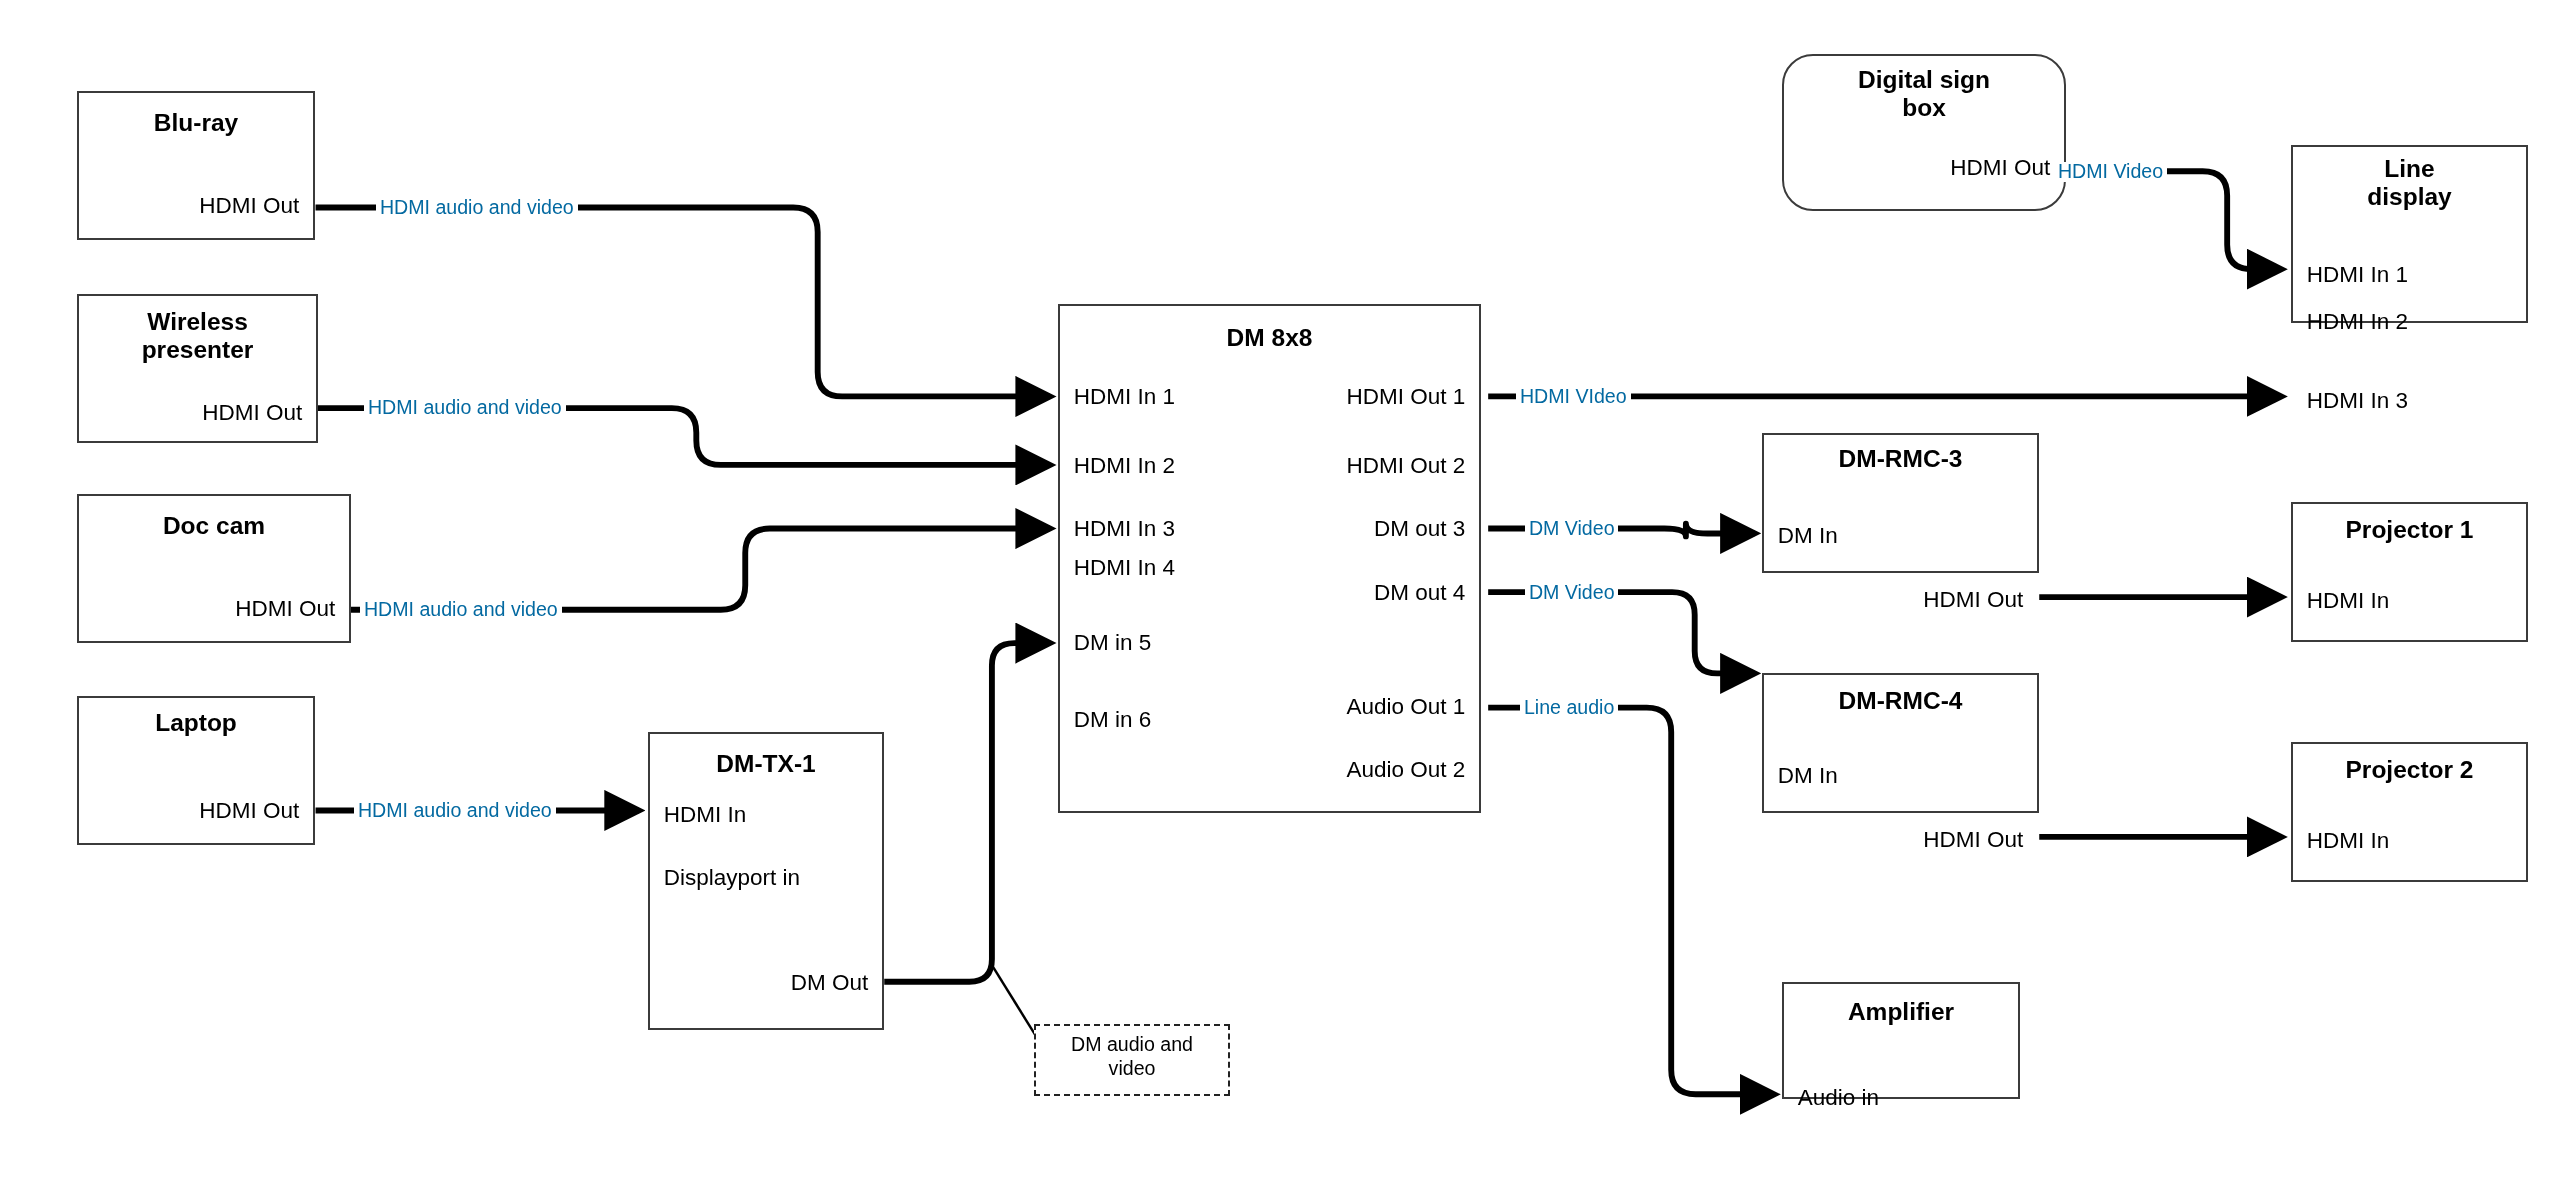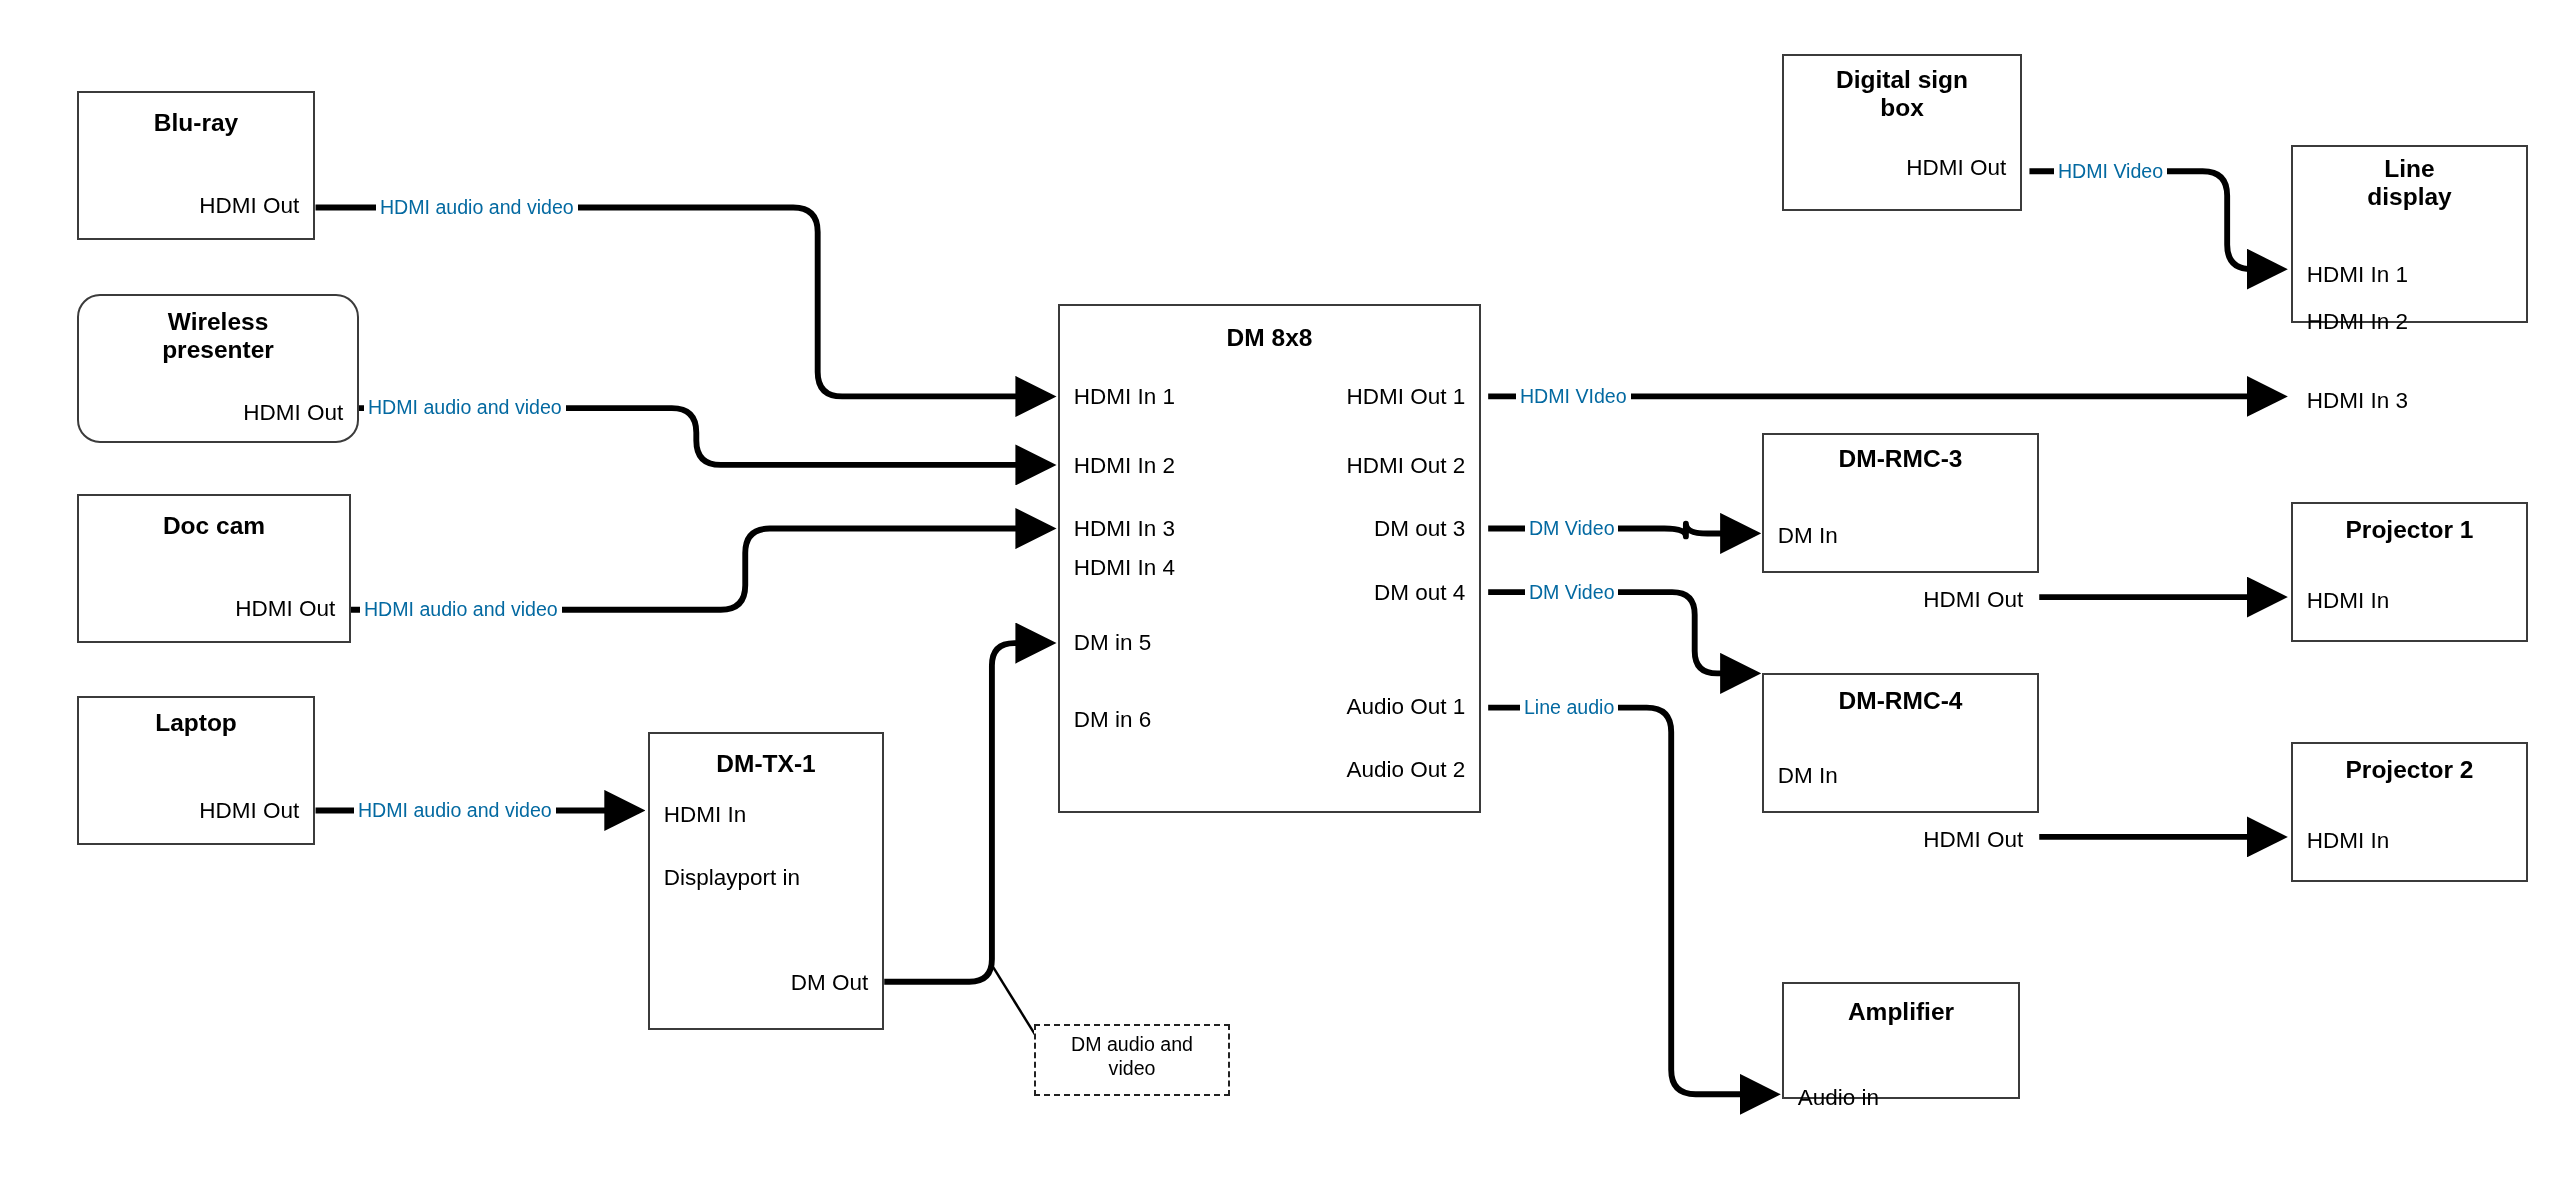--- a/index.html
+++ b/index.html
@@ -93,21 +93,21 @@
     </g>
 
     <path d="M 1013 986 L 1062 1065" fill="none" stroke="#000" stroke-width="2.5"></path>
   </svg>
 
   <div class="dev" style="left:77px;top:91px;width:238px;height:149px;">
     <div class="title" style="margin-top:15.7px;">Blu-ray</div>
     <div class="port right" style="top:102px;">HDMI Out</div>
   </div>
 
-  <div class="dev" style="left:77px;top:294px;width:282px;height:149px;border-radius:23px;">
+  <div class="dev" style="left:77px;top:294px;width:241px;height:149px;">
     <div class="title" style="margin-top:11.7px;">Wireless</div>
     <div class="title">presenter</div>
     <div class="port right" style="top:106px;">HDMI Out</div>
   </div>
 
   <div class="dev" style="left:77px;top:494px;width:274px;height:149px;">
     <div class="title" style="margin-top:15.7px;">Doc cam</div>
     <div class="port right" style="top:102px;">HDMI Out</div>
   </div>
 
@@ -134,21 +134,21 @@
     <div class="port left" style="top:403px;">DM in 6</div>
 
     <div class="port right" style="top:80px;">HDMI Out 1</div>
     <div class="port right" style="top:149px;">HDMI Out 2</div>
     <div class="port right" style="top:212px;">DM out 3</div>
     <div class="port right" style="top:276px;">DM out 4</div>
     <div class="port right" style="top:390px;">Audio Out 1</div>
     <div class="port right" style="top:453px;">Audio Out 2</div>
   </div>
 
-  <div class="dev" style="left:1782px;top:54px;width:240px;height:157px;">
+  <div class="dev" style="left:1782px;top:54px;width:284px;height:157px;border-radius:31px;">
     <div class="title" style="margin-top:9.8px;">Digital sign</div>
     <div class="title">box</div>
     <div class="port right" style="top:101px;">HDMI Out</div>
   </div>
 
   <div class="dev" style="left:2291px;top:145px;width:237px;height:178px;">
     <div class="title" style="margin-top:7.8px;">Line</div>
     <div class="title">display</div>
     <div class="port left" style="top:117px;">HDMI In 1</div>
     <div class="port left" style="top:164px;">HDMI In 2</div>

